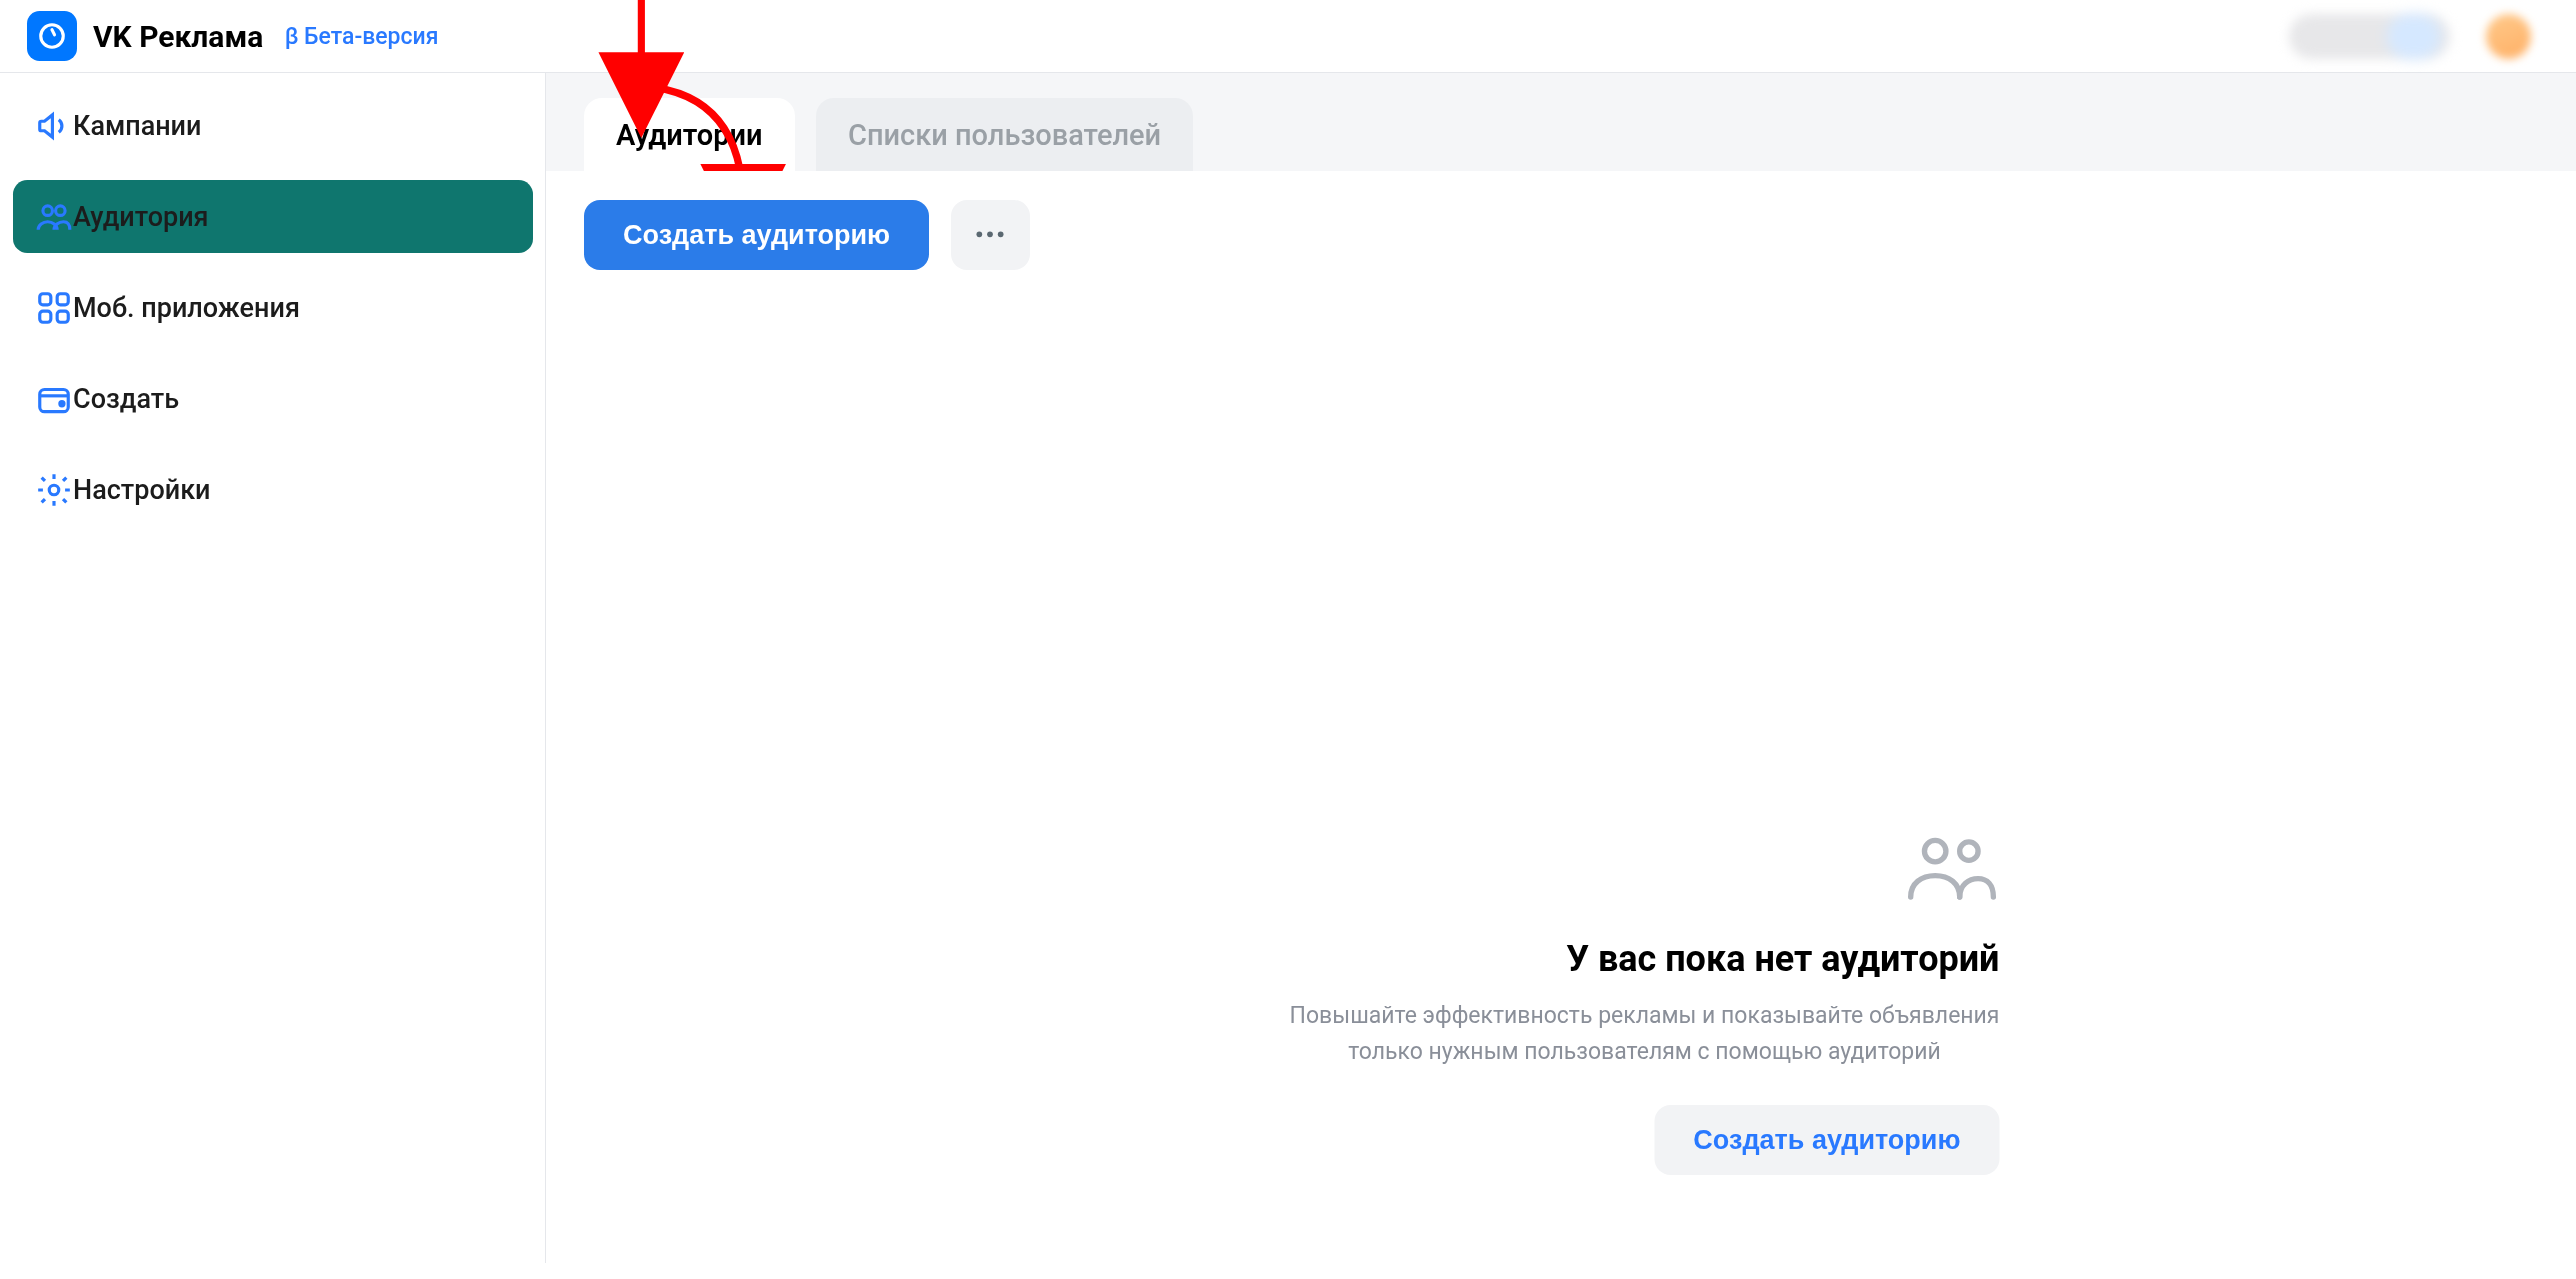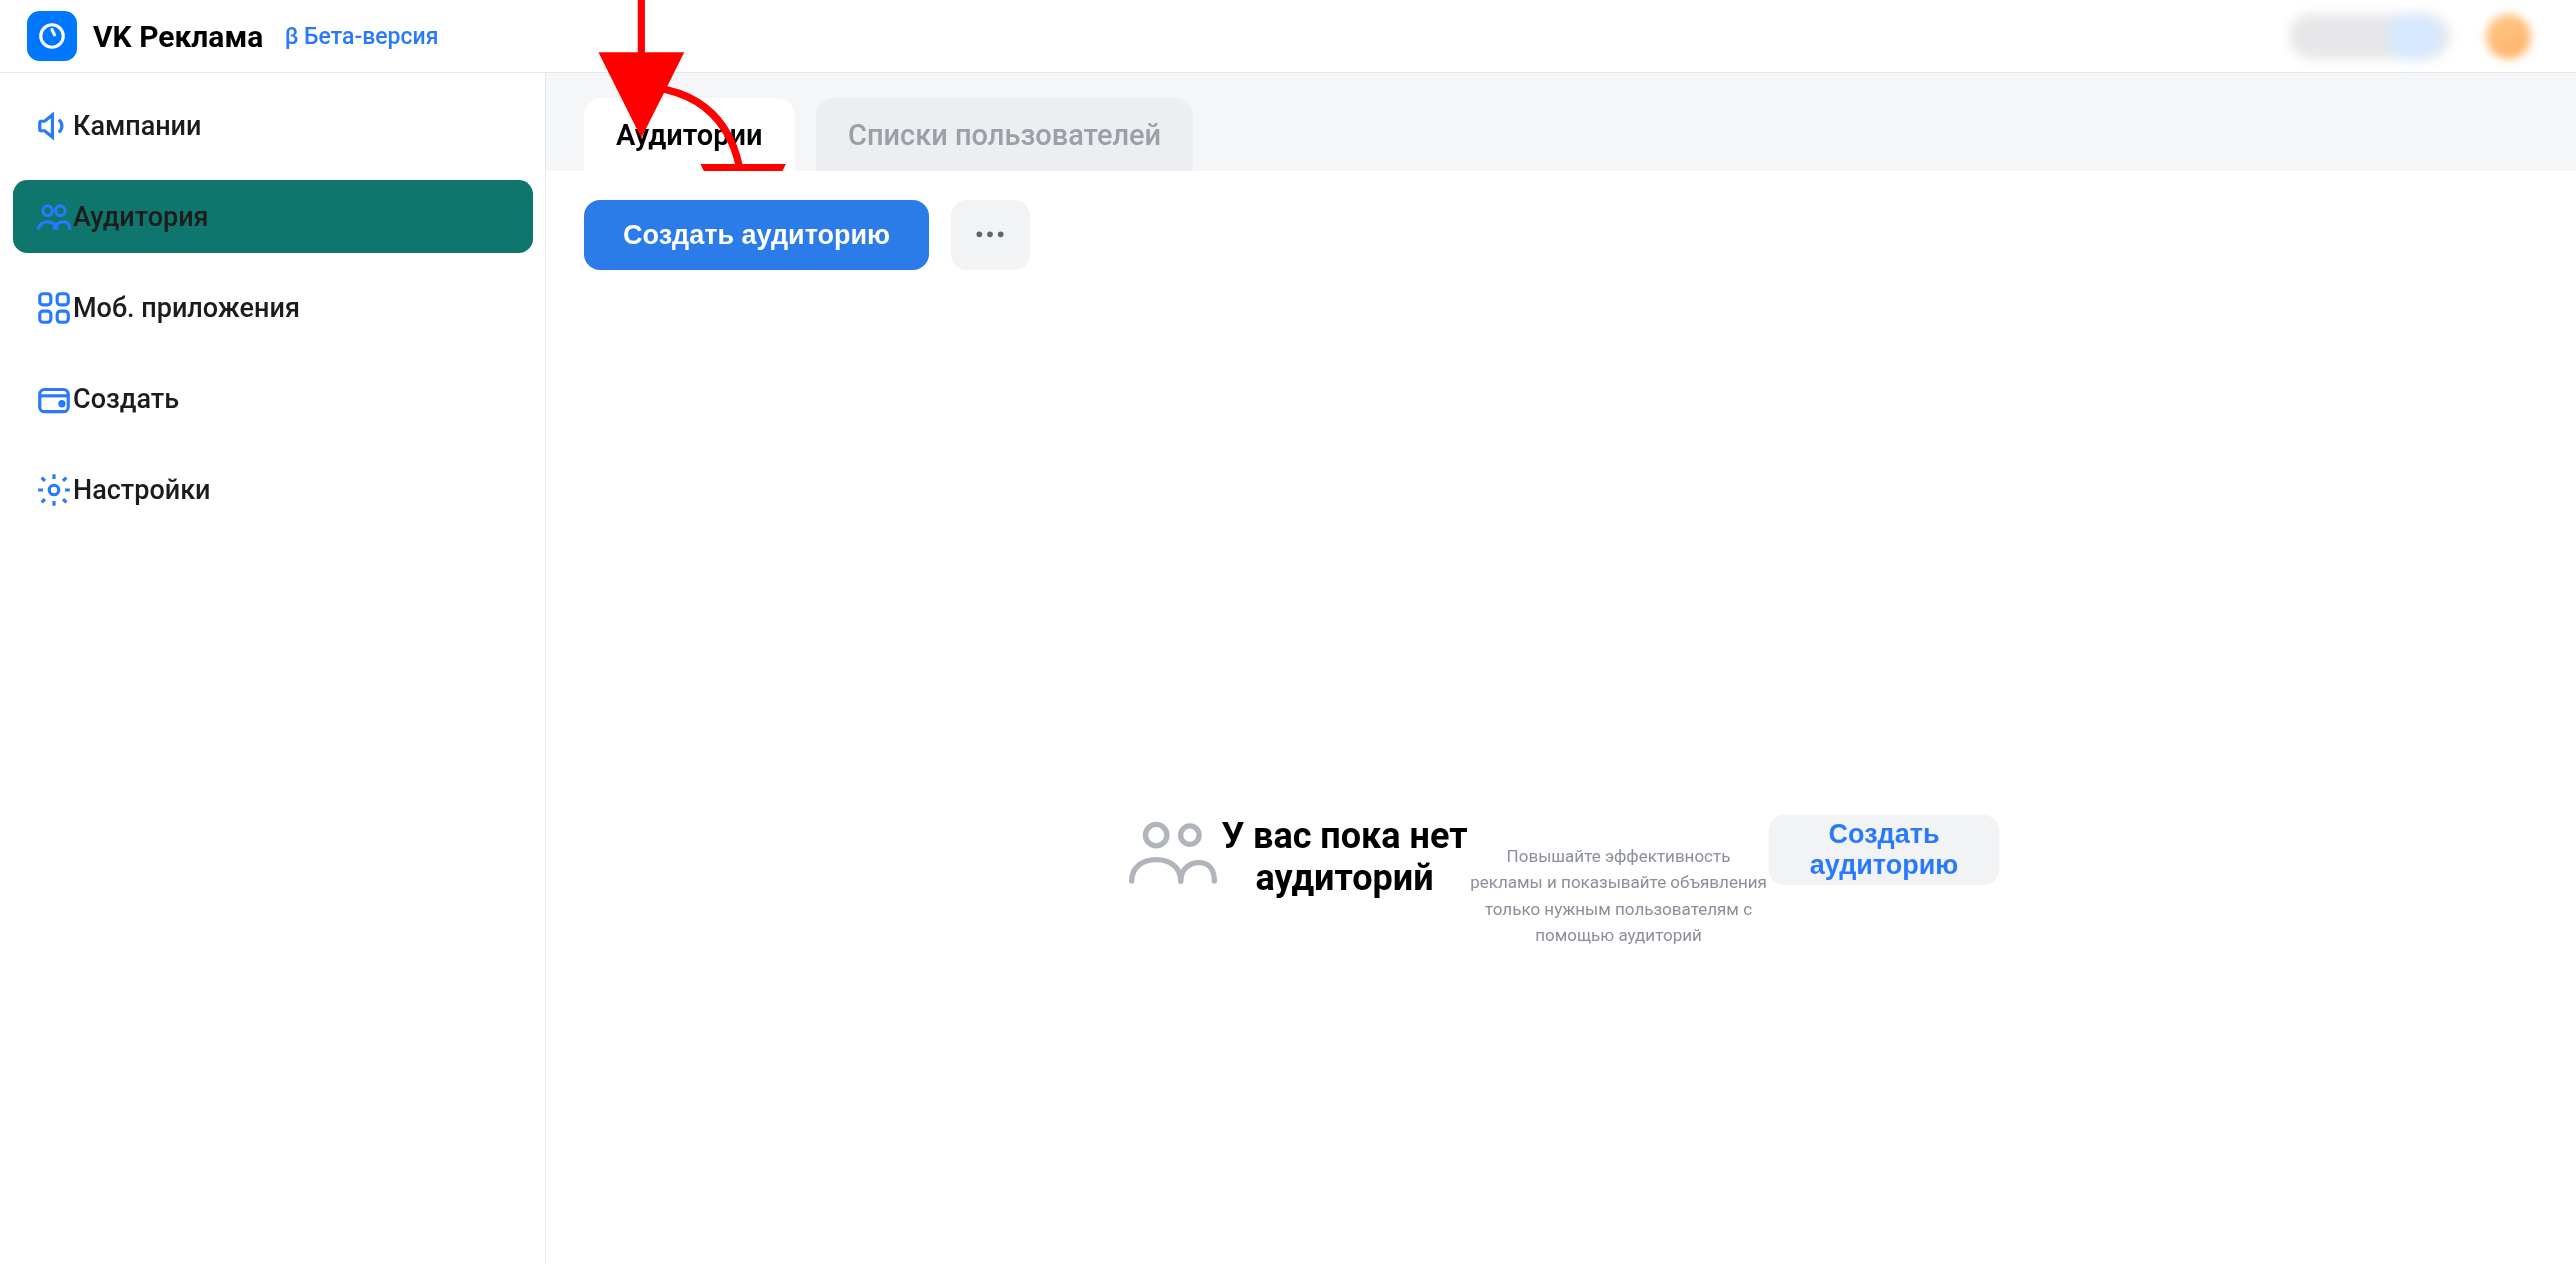--- a/index.html
+++ b/index.html
@@ -91,28 +91,28 @@
     background:#f2f3f5;
     display:flex; align-items:center; justify-content:center;
     cursor:pointer;
     color:#5b6871;
   }
   .btn-more svg { width:32px; height:10.7px; }
 
   .empty-state {
     position:absolute;
     left:50%; transform:translateX(-50%);
-    top:644px;
+    top:660px;
     width:877px;
-    display:flex; flex-direction:row; align-items:flex-start; text-align:center;
+    display:flex; flex-direction:column; align-items:flex-end; text-align:center;
   }
   .empty-icon { color:#b0b4bb; margin-bottom:27px; }
   .empty-icon svg { width:98px; height:77px; }
   .empty-title { font-size:36px; font-weight:700; color:#000; margin-bottom:18px; }
-  .empty-desc { font-size:17px; color:#8a8f99; line-height:1.55; margin-bottom:36px;margin-top:28px; }
+  .empty-desc { font-size:23px; color:#8a8f99; line-height:1.55; margin-bottom:36px; }
   .btn-secondary {
     height:70px; padding:0 39px;
     border:none; border-radius:16px;
     background:#f2f3f5; color:#2979ff;
     font-size:27px; font-weight:600; cursor:pointer;
   }
 
   
   .arrow-svg {
     position:absolute;

